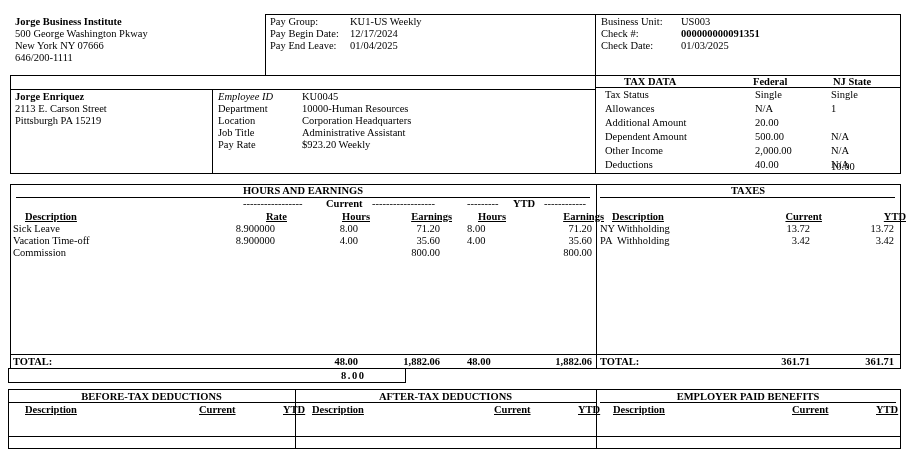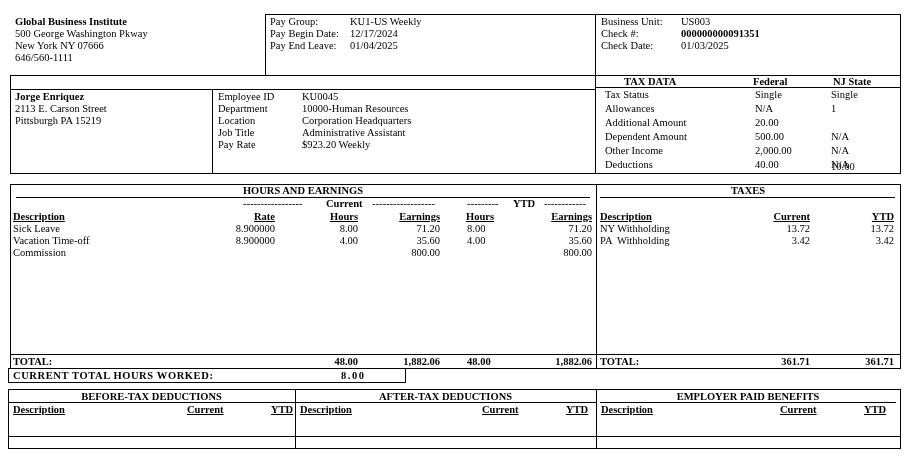--- a/index.html
+++ b/index.html
@@ -1,36 +1,36 @@
 <!DOCTYPE html>
 <html><head>
   <meta charset="utf-8">
   <style>
     * { box-sizing: border-box; margin: 0; padding: 0; }
     html, body { width: 907px; height: 465px; background: #ffffff; overflow: hidden; }
     body { font-family: "Liberation Serif", "DejaVu Serif", serif; font-size: 10.5px; color: #000; position: relative; line-height: 12px; }
     .abs { position: absolute; }
     .b { font-weight: bold; }
-    .u { text-decoration: underline; }
+    .u { text-decoration: underline; margin-left: 12px; }
     .r { text-align: right; }
     .c { text-align: center; }
     .line-v { position: absolute; background: #000; width: 1px; }
     .line-h { position: absolute; background: #000; height: 1px; }
     .row { position: absolute; white-space: nowrap; }
   </style>
 </head>
 <body>
 
 <div>
 
   <div class="abs" style="left:15px; top:16px;">
-    <div class="b">Global Business Institute</div>
+    <div class="b">Jorge Business Institute</div>
     <div>500 George Washington Pkway</div>
     <div>New York NY  07666</div>
-    <div>646/560-1111</div>
+    <div>646/200-1111</div>
   </div>
 
   <div class="line-h" style="left:265px; top:14px; width:330px;"></div>
   <div class="line-v" style="left:265px; top:14px; height:61px;"></div>
   <div class="abs" style="left:270px; top:16px;">
     <div class="row" style="top:0; left:0;"><span>Pay Group:</span></div>
     <div class="row" style="top:0; left:80px;"><span>KU1-US Weekly</span></div>
     <div class="row" style="top:12px; left:0;"><span>Pay Begin Date:</span></div>
     <div class="row" style="top:12px; left:80px;"><span>12/17/2024</span></div>
     <div class="row" style="top:24px; left:0;"><span>Pay End Leave:</span></div>
@@ -57,21 +57,21 @@
 <div class="line-v" style="left:212px; top:89px; height:85px;"></div>
 <div class="line-h" style="left:10px; top:173px; width:891px;"></div>
 
 <div class="abs" style="left:15px; top:91px;">
   <div class="b">Jorge Enriquez</div>
   <div>2113 E. Carson Street</div>
   <div>Pittsburgh PA  15219</div>
 </div>
 
 <div class="abs" style="left:218px; top:91px;">
-  <div class="row" style="top:0; left:0;">Employee ID</div>
+  <div class="row" style="top:0; left:0;font-style:italic;">Employee ID</div>
   <div class="row" style="top:0; left:84px;">KU0045</div>
   <div class="row" style="top:12px; left:0;">Department</div>
   <div class="row" style="top:12px; left:84px;">10000-Human Resources</div>
   <div class="row" style="top:24px; left:0;">Location</div>
   <div class="row" style="top:24px; left:84px;">Corporation Headquarters</div>
   <div class="row" style="top:36px; left:0;">Job Title</div>
   <div class="row" style="top:36px; left:84px;">Administrative Assistant</div>
   <div class="row" style="top:48px; left:0;">Pay Rate</div>
   <div class="row" style="top:48px; left:84px;">$923.20 Weekly</div>
 </div>
@@ -176,21 +176,20 @@
   <div class="row" style="left:600px; top:235px; white-space:pre;">PA  Withholding</div>
   <div class="row r" style="left:760px; top:235px; width:50px;">3.42</div>
   <div class="row r" style="left:850px; top:235px; width:44px;">3.42</div>
 </div>
 
 <div class="row b" style="left:600px; top:356px;">TOTAL:</div>
 <div class="row b r" style="left:760px; top:356px; width:50px;">361.71</div>
 <div class="row b r" style="left:850px; top:356px; width:44px;">361.71</div>
 
 <div class="abs" style="left:8px; top:368px; width:398px; height:15px; border:1px solid #000;">
-  <div class="row b" style="left:4px; top:1px; letter-spacing:0.6px;">CURRENT TOTAL HOURS WORKED:</div>
   <div class="row b" style="left:332px; top:1px; letter-spacing:1.5px;">8.00</div>
 </div>
 
 <div class="line-h" style="left:8px; top:389px; width:893px;"></div>
 <div class="line-v" style="left:8px; top:389px; height:60px;"></div>
 <div class="line-v" style="left:295px; top:389px; height:60px;"></div>
 <div class="line-v" style="left:596px; top:389px; height:60px;"></div>
 <div class="line-v" style="left:900px; top:389px; height:60px;"></div>
 <div class="line-h" style="left:8px; top:436px; width:893px;"></div>
 <div class="line-h" style="left:8px; top:448px; width:893px;"></div>

